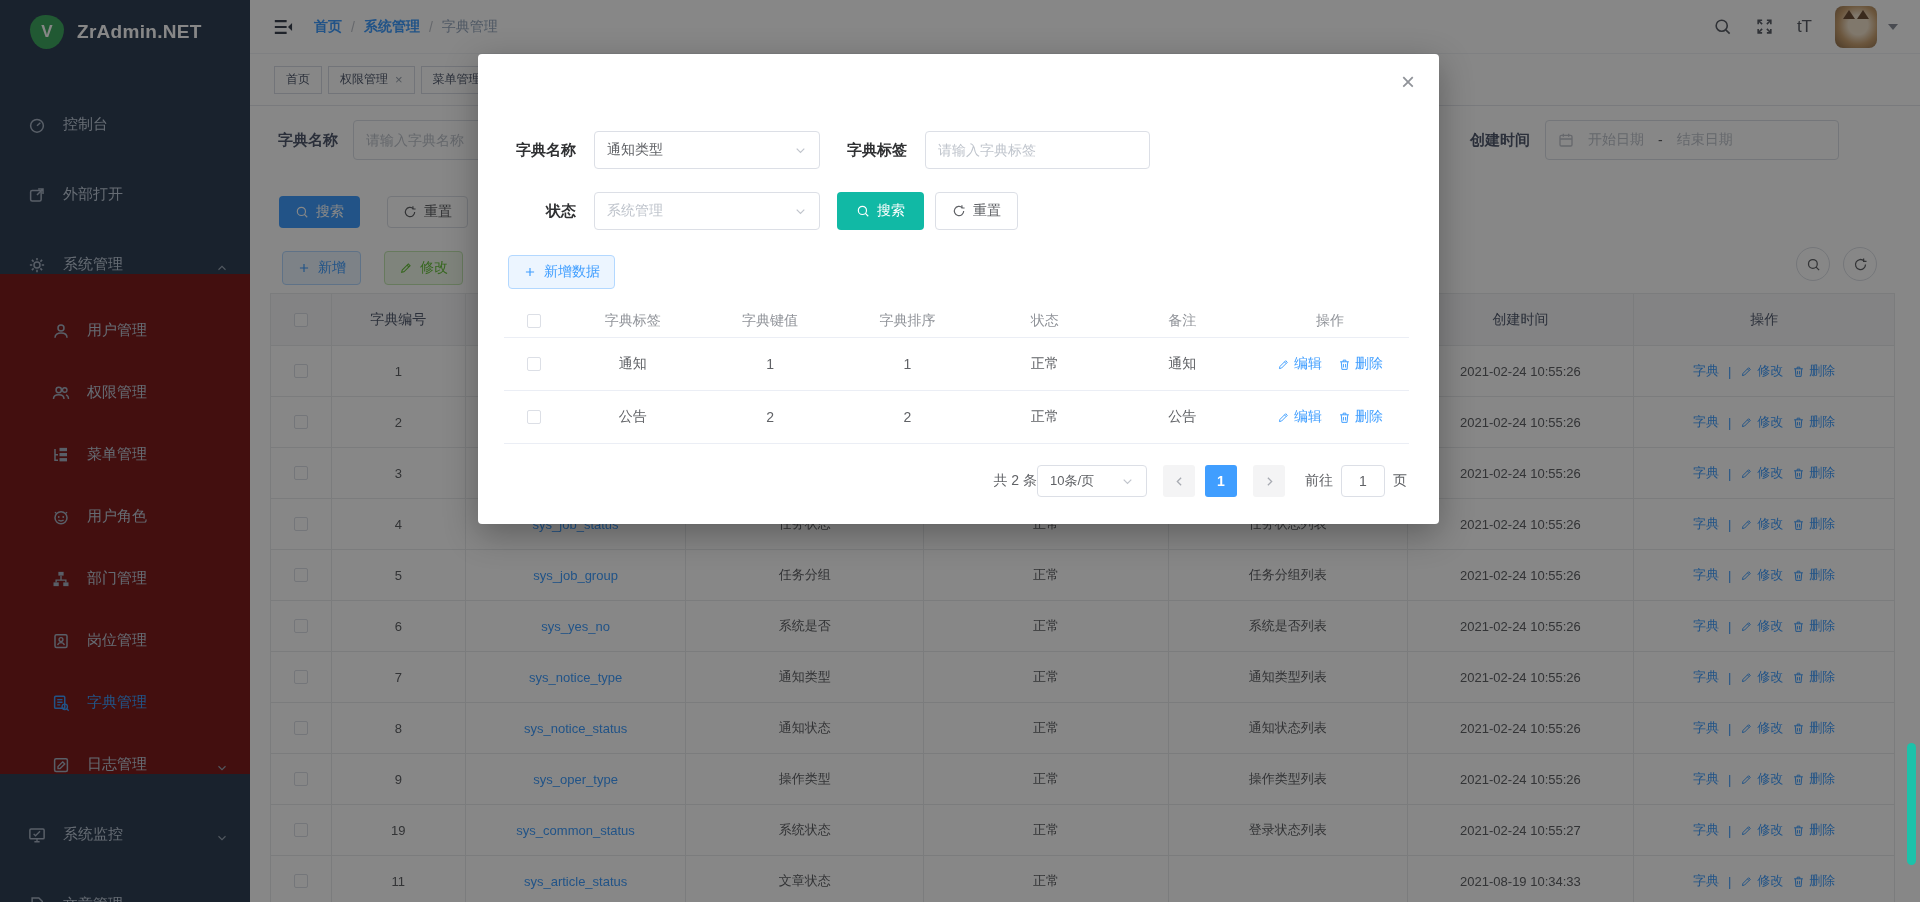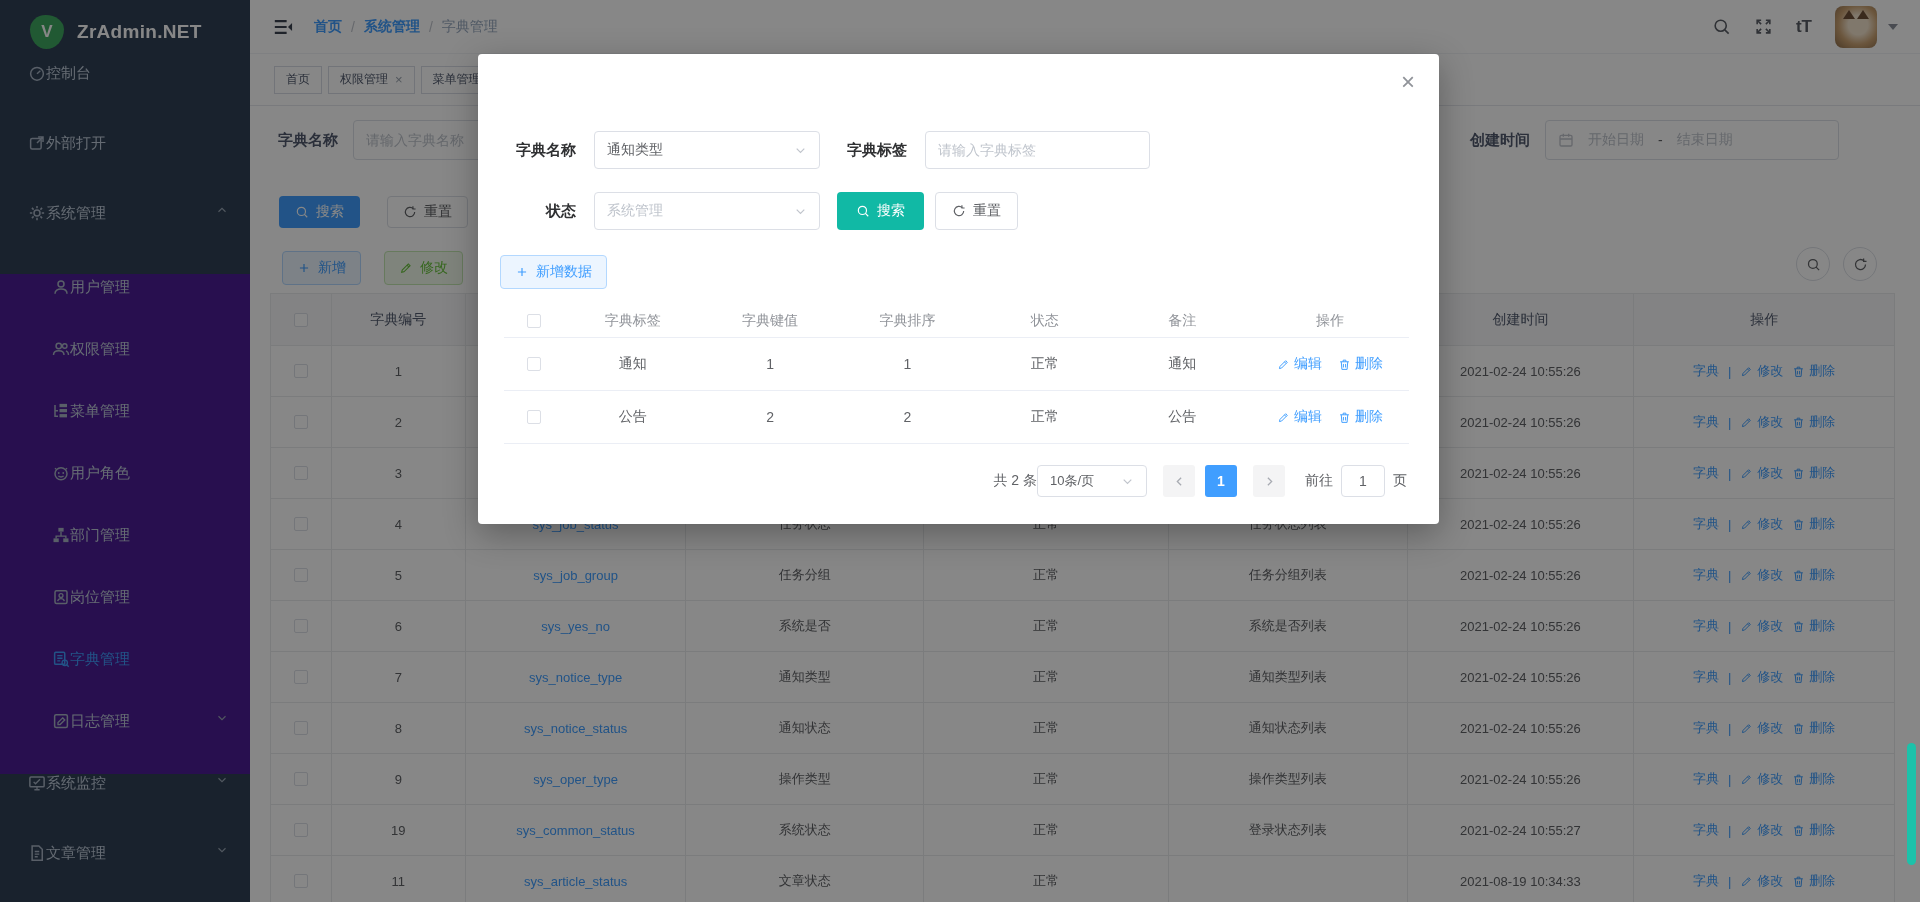--- a/index.html
+++ b/index.html
@@ -8,42 +8,42 @@
   .app { position:relative; width:1920px; height:902px; overflow:hidden; background:#fff; }
   svg { display:block; }
 
   
   .sidebar { position:absolute; left:0; top:0; width:250px; height:902px; background:#304156; z-index:1; }
   .logo-row { height:64px; display:flex; align-items:center; padding-left:30px; gap:13px; }
   .logo-blob { width:34px; height:34px; background:#3fa860; color:#fff; font-weight:bold; font-size:17px;
     display:flex; align-items:center; justify-content:center;
     border-radius:46% 54% 52% 48% / 42% 42% 58% 58%; }
   .logo-text { color:#fff; font-size:19px; font-weight:bold; letter-spacing:.3px; }
-  .mi { position:relative; display:flex; align-items:flex-start; height:70px; padding-left:28px; 
+  .mi { position:relative; display:flex; align-items:flex-end; height:70px; padding-left:28px; gap:17px;
     color:#bfcbd9; font-size:15px; cursor:pointer;font-family:Liberation Serif, serif; }
   .mi .ic { width:18px; height:18px; color:#a8b4c4; flex:0 0 auto; }
-  .submenu { background:#4c1d95; padding-top:4px; }
+  .submenu { background:#7f1d1d; padding-top:4px; }
   .submenu .mi { height:62px; padding-left:52px; }
   .mi.active { color:#409eff; }
   .mi.active .ic { color:#409eff; }
   .caret { position:absolute; right:22px; width:12px; height:12px; color:#9aa7b5; }
   .caret.up { transform:rotate(180deg); }
 
   
   .main { position:absolute; left:250px; top:0; width:1670px; height:902px; background:#fff; }
   .hdr { height:54px; display:flex; align-items:center; padding:0 22px; border-bottom:1px solid #f0f2f5; }
   .burger { width:22px; height:20px; color:#3c4350; margin-right:20px; cursor:pointer; }
   .crumbs { display:flex; align-items:center; gap:9px; font-size:14px; }
   .crumb { color:#303133; font-weight:600; }
   .crumb.link { cursor:pointer; }
   .crumb.cur { color:#97a8be; font-weight:400; }
   .crumb-sep { color:#c0c4cc; }
   .hdr-right { margin-left:auto; display:flex; align-items:center; gap:23px; }
   .hdr-ic { width:19px; height:19px; color:#5a5e66; cursor:pointer; }
-  .tT { font-size:17px; color:#5a5e66; font-weight:700; cursor:pointer; line-height:1; }
+  .tT { font-size:17px; color:#5a5e66; font-weight:400; cursor:pointer; line-height:1; }
   .avatar { width:42px; height:42px; border-radius:8px; cursor:pointer;
     background:radial-gradient(circle at 55% 45%, #f2e3cd 0 30%, #caa273 60%, #8a6a48 100%); position:relative; overflow:hidden;}
   .avatar:before, .avatar:after { content:""; position:absolute; top:4px; width:0; height:0;
     border-left:6px solid transparent; border-right:6px solid transparent; border-bottom:9px solid #6e5038; }
   .avatar:before { left:8px; } .avatar:after { right:8px; }
   .av-caret { width:0; height:0; border-left:5px solid transparent; border-right:5px solid transparent;
     border-top:6px solid #8a8f99; margin-left:-12px; cursor:pointer; }
 
   
   .tabbar { height:52px; display:flex; align-items:center; padding-left:24px; gap:6px; border-bottom:1px solid #e4e7ed; background:#fff; }
@@ -104,21 +104,21 @@
   .m-label { width:72px; text-align:right; font-size:15px; font-weight:bold; color:#303133; flex:0 0 auto; }
   .select { height:38px; border:1px solid #dcdfe6; border-radius:4px; display:flex; align-items:center;
     padding:0 12px; justify-content:space-between; background:#fff; cursor:pointer; font-size:14px; }
   .sel-val { color:#606266; } .sel-ph { color:#bfc4cc; }
   .chev { width:13px; height:13px; color:#c0c4cc; }
   .m-sel { width:226px; margin-left:18px; }
   .m-lab2 { width:67px; margin-left:20px; }
   .m-inp { width:225px; height:38px; margin-left:18px; }
   .m-btn-search { margin-left:17px; background:#11b9a5; color:#fff; height:38px; padding:0 18px; }
   .m-btn-reset { margin-left:11px; height:38px; padding:0 16px; background:#fff; color:#606266; border-color:#dcdfe6; }
-  .m-add { position:absolute; left:22px; top:201px; }
+  .m-add { position:absolute; left:30px; top:201px; }
   .m-table { position:absolute; left:26px; top:250px; width:905px; font-size:14px; }
   .mrow { display:flex; align-items:center; border-bottom:1px solid #ebeef5; }
   .mrow.mhead { height:34px; color:#909399; font-weight:500; border-bottom:1px solid #ebeef5; }
   .mrow.mbody { height:53px; color:#606266; }
   .mtd { display:flex; align-items:center; justify-content:center; text-align:center; }
   .mc-check { width:60px; flex:0 0 auto; }
   .mc { flex:1; }
   .mc-ops { flex:1.15; gap:16px; }
   .m-pager { position:absolute; right:32px; top:411px; display:flex; align-items:center; font-size:14px; color:#606266; }
   .pg-select { width:110px; height:32px; font-size:13px; }

